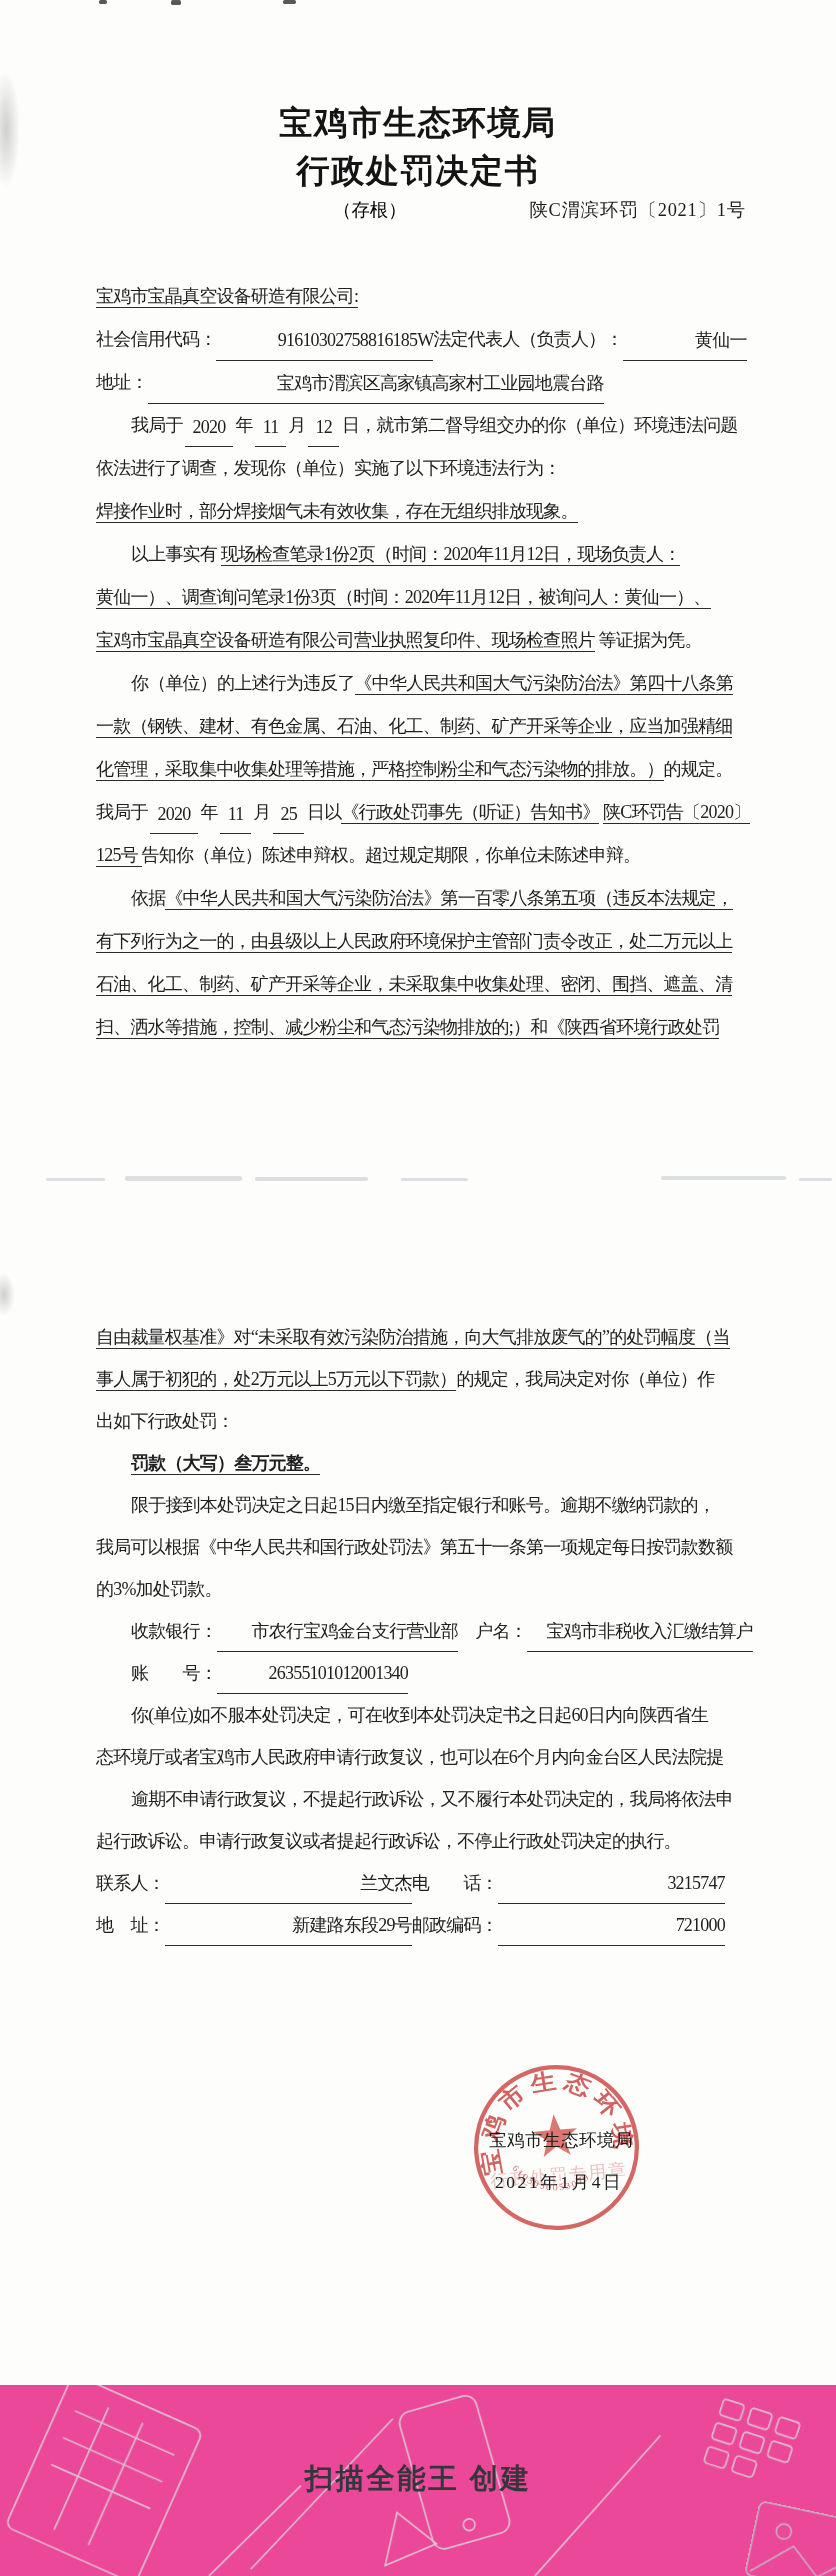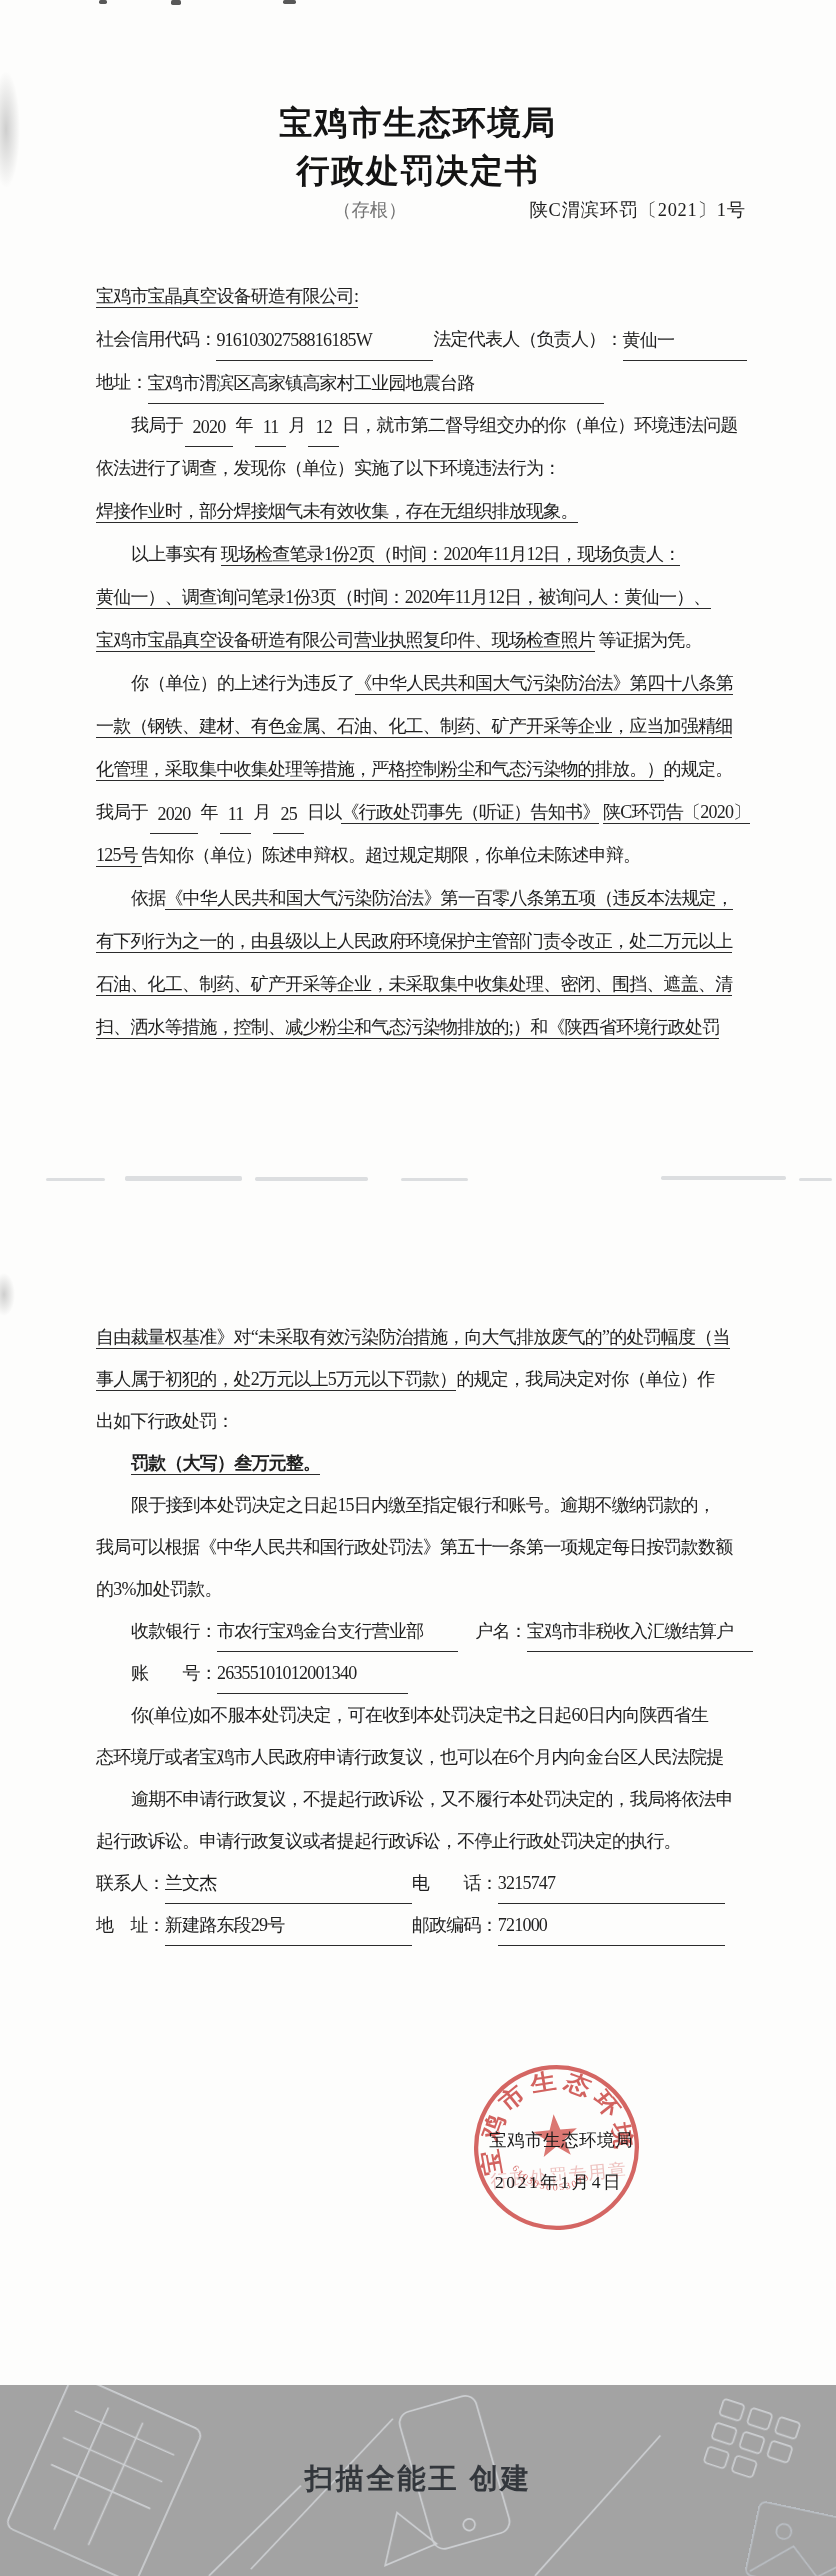--- a/index.html
+++ b/index.html
@@ -1,49 +1,49 @@
 <!DOCTYPE html>
 <html style="font-size:13.4px"><head>
 <meta charset="utf-8">
 <style>
   html,body{margin:0;padding:0;background:#ffffff;}
   .page{position:relative;width:836px;height:2576px;background:#fdfdfc;overflow:hidden;
         font-family:"Liberation Serif","DejaVu Serif",serif;color:#1f1f1f;}
   
   .title{position:absolute;top:99px;left:0;width:836px;text-align:center;
          font-size:33px;font-weight:700;line-height:48px;letter-spacing:1.7px;color:#141414;}
-  .meta-stub{position:absolute;top:197px;left:333px;font-size:18.4px;color:#737373;}
+  .meta-stub{position:absolute;top:197px;left:333px;font-size:18.4px;color:#000000;}
   .meta-docno{position:absolute;top:197px;right:90px;font-size:18.4px;letter-spacing:0.8px;color:#1d1d1d;}
   
   .bodyblock{position:absolute;left:96px;width:654px;font-size:18px;letter-spacing:-0.8px;
              color:#202020;}
   .b1{top:275px;}
   .b2{top:1316px;}
   .b1 .ln{height:43px;line-height:43px;white-space:nowrap;}
   .b2 .ln{height:42px;line-height:42px;white-space:nowrap;}
   .ind{padding-left:35px;}
   .u{border-bottom:1.3px solid #2b2b2b;padding-bottom:0.8px;}
   .b{font-weight:700;}
-  .fill{display:inline-block;text-align:left;border-bottom:1.3px solid #2b2b2b;
+  .fill{display:inline-block;text-align:right;border-bottom:1.3px solid #2b2b2b;
         vertical-align:bottom;line-height:38px;height:38px;}
   .num{display:inline-block;text-align:center;border-bottom:1.3px solid #2b2b2b;
        padding:0 7.5px;margin:0 2.5px;vertical-align:bottom;line-height:38px;height:38px;}
   
   .seal{position:absolute;left:471px;top:2062px;width:171px;height:171px;transform:rotate(-5deg);}
   .seal svg{display:block;}
   .seal-agency{position:absolute;left:489px;top:2128px;width:151px;font-size:17.6px;
                color:#1a1a1a;letter-spacing:0.4px;z-index:5;white-space:nowrap;}
   .seal-date{position:absolute;left:495px;top:2170px;width:151px;font-size:17.6px;
              color:#1a1a1a;letter-spacing:2.5px;z-index:5;white-space:nowrap;}
   
   .speck{position:absolute;background:#2e2e2e;opacity:.8;border-radius:1.7px;}
   .smudge{position:absolute;background:radial-gradient(closest-side,rgba(120,120,120,.35),rgba(120,120,120,0));}
   .seam{position:absolute;background:#9aa0a6;opacity:.33;border-radius:1.7px;}
   
-  .footer{position:absolute;left:0;top:2385px;width:836px;height:191px;background:#a3a3a3;overflow:hidden;}
+  .footer{position:absolute;left:0;top:2385px;width:836px;height:191px;background:#ec4899;overflow:hidden;}
   .footer-label{position:absolute;left:0;top:75px;width:836px;text-align:center;
                 font-family:"Liberation Sans","DejaVu Sans",sans-serif;
                 font-size:28.4px;font-weight:700;letter-spacing:2.5px;color:#33373c;}
   .wm{position:absolute;left:0;top:0;}
 </style>
 </head>
 <body>
 
 <div class="page">
 

